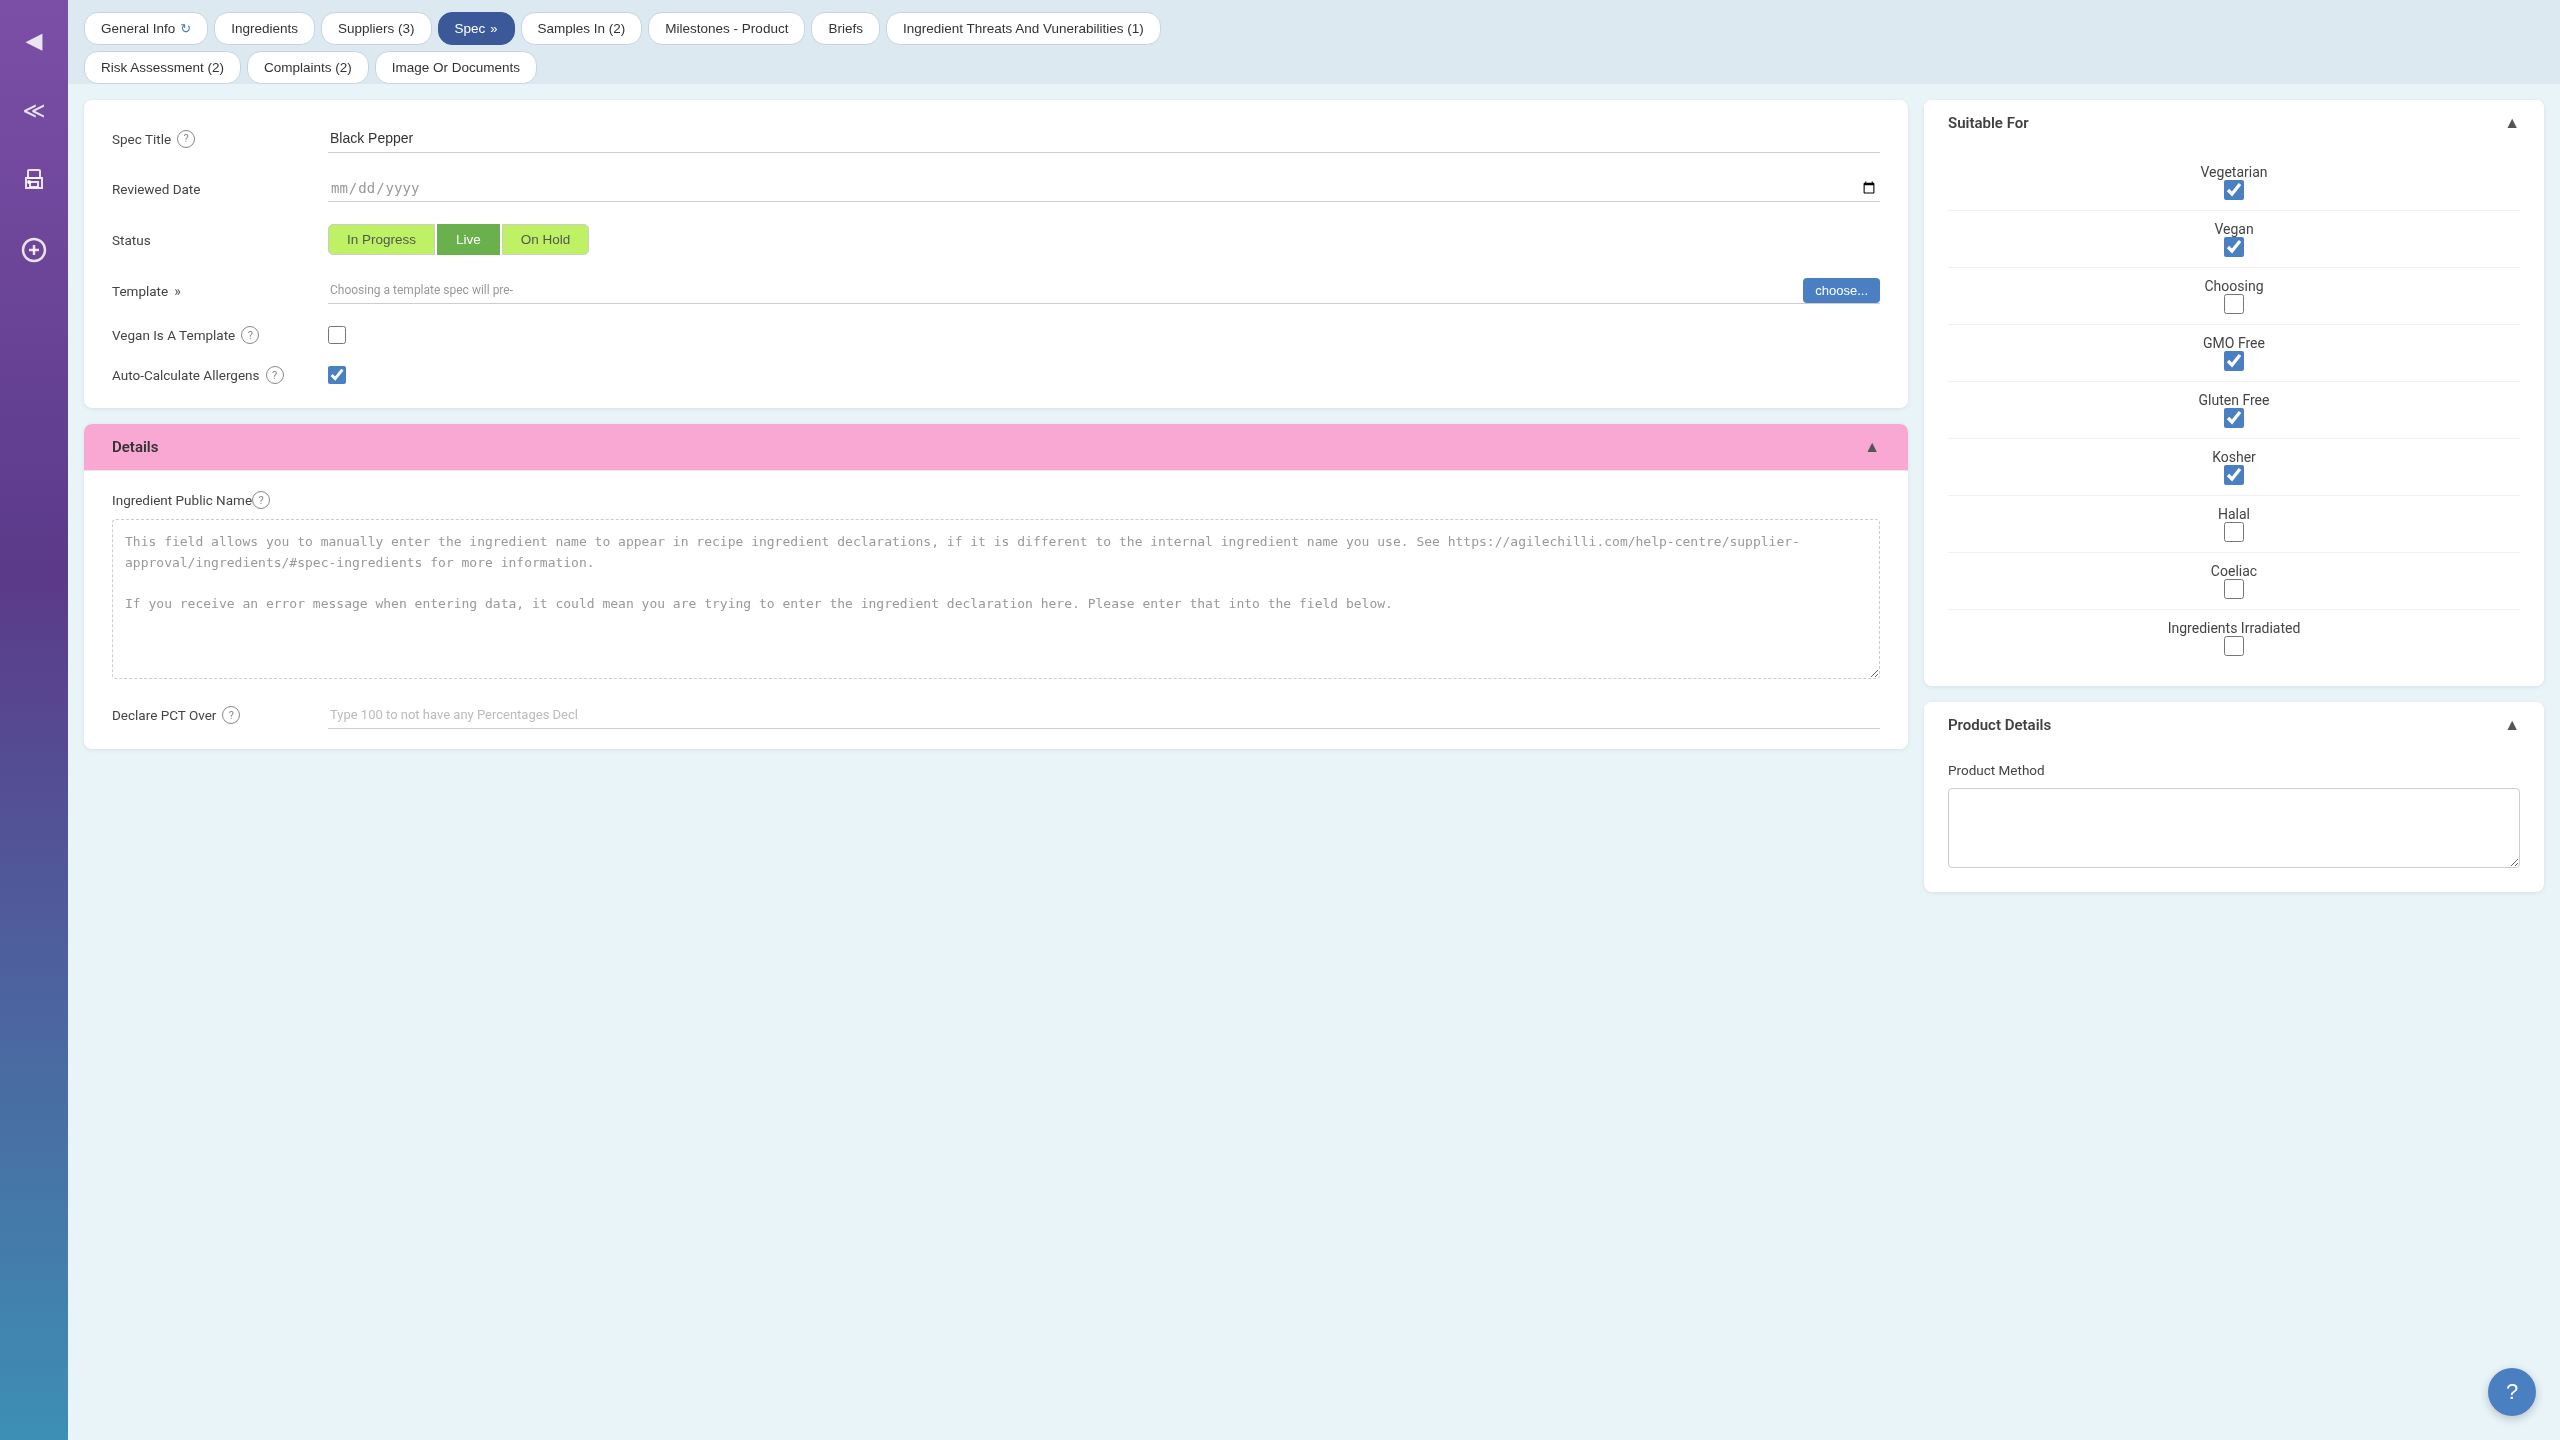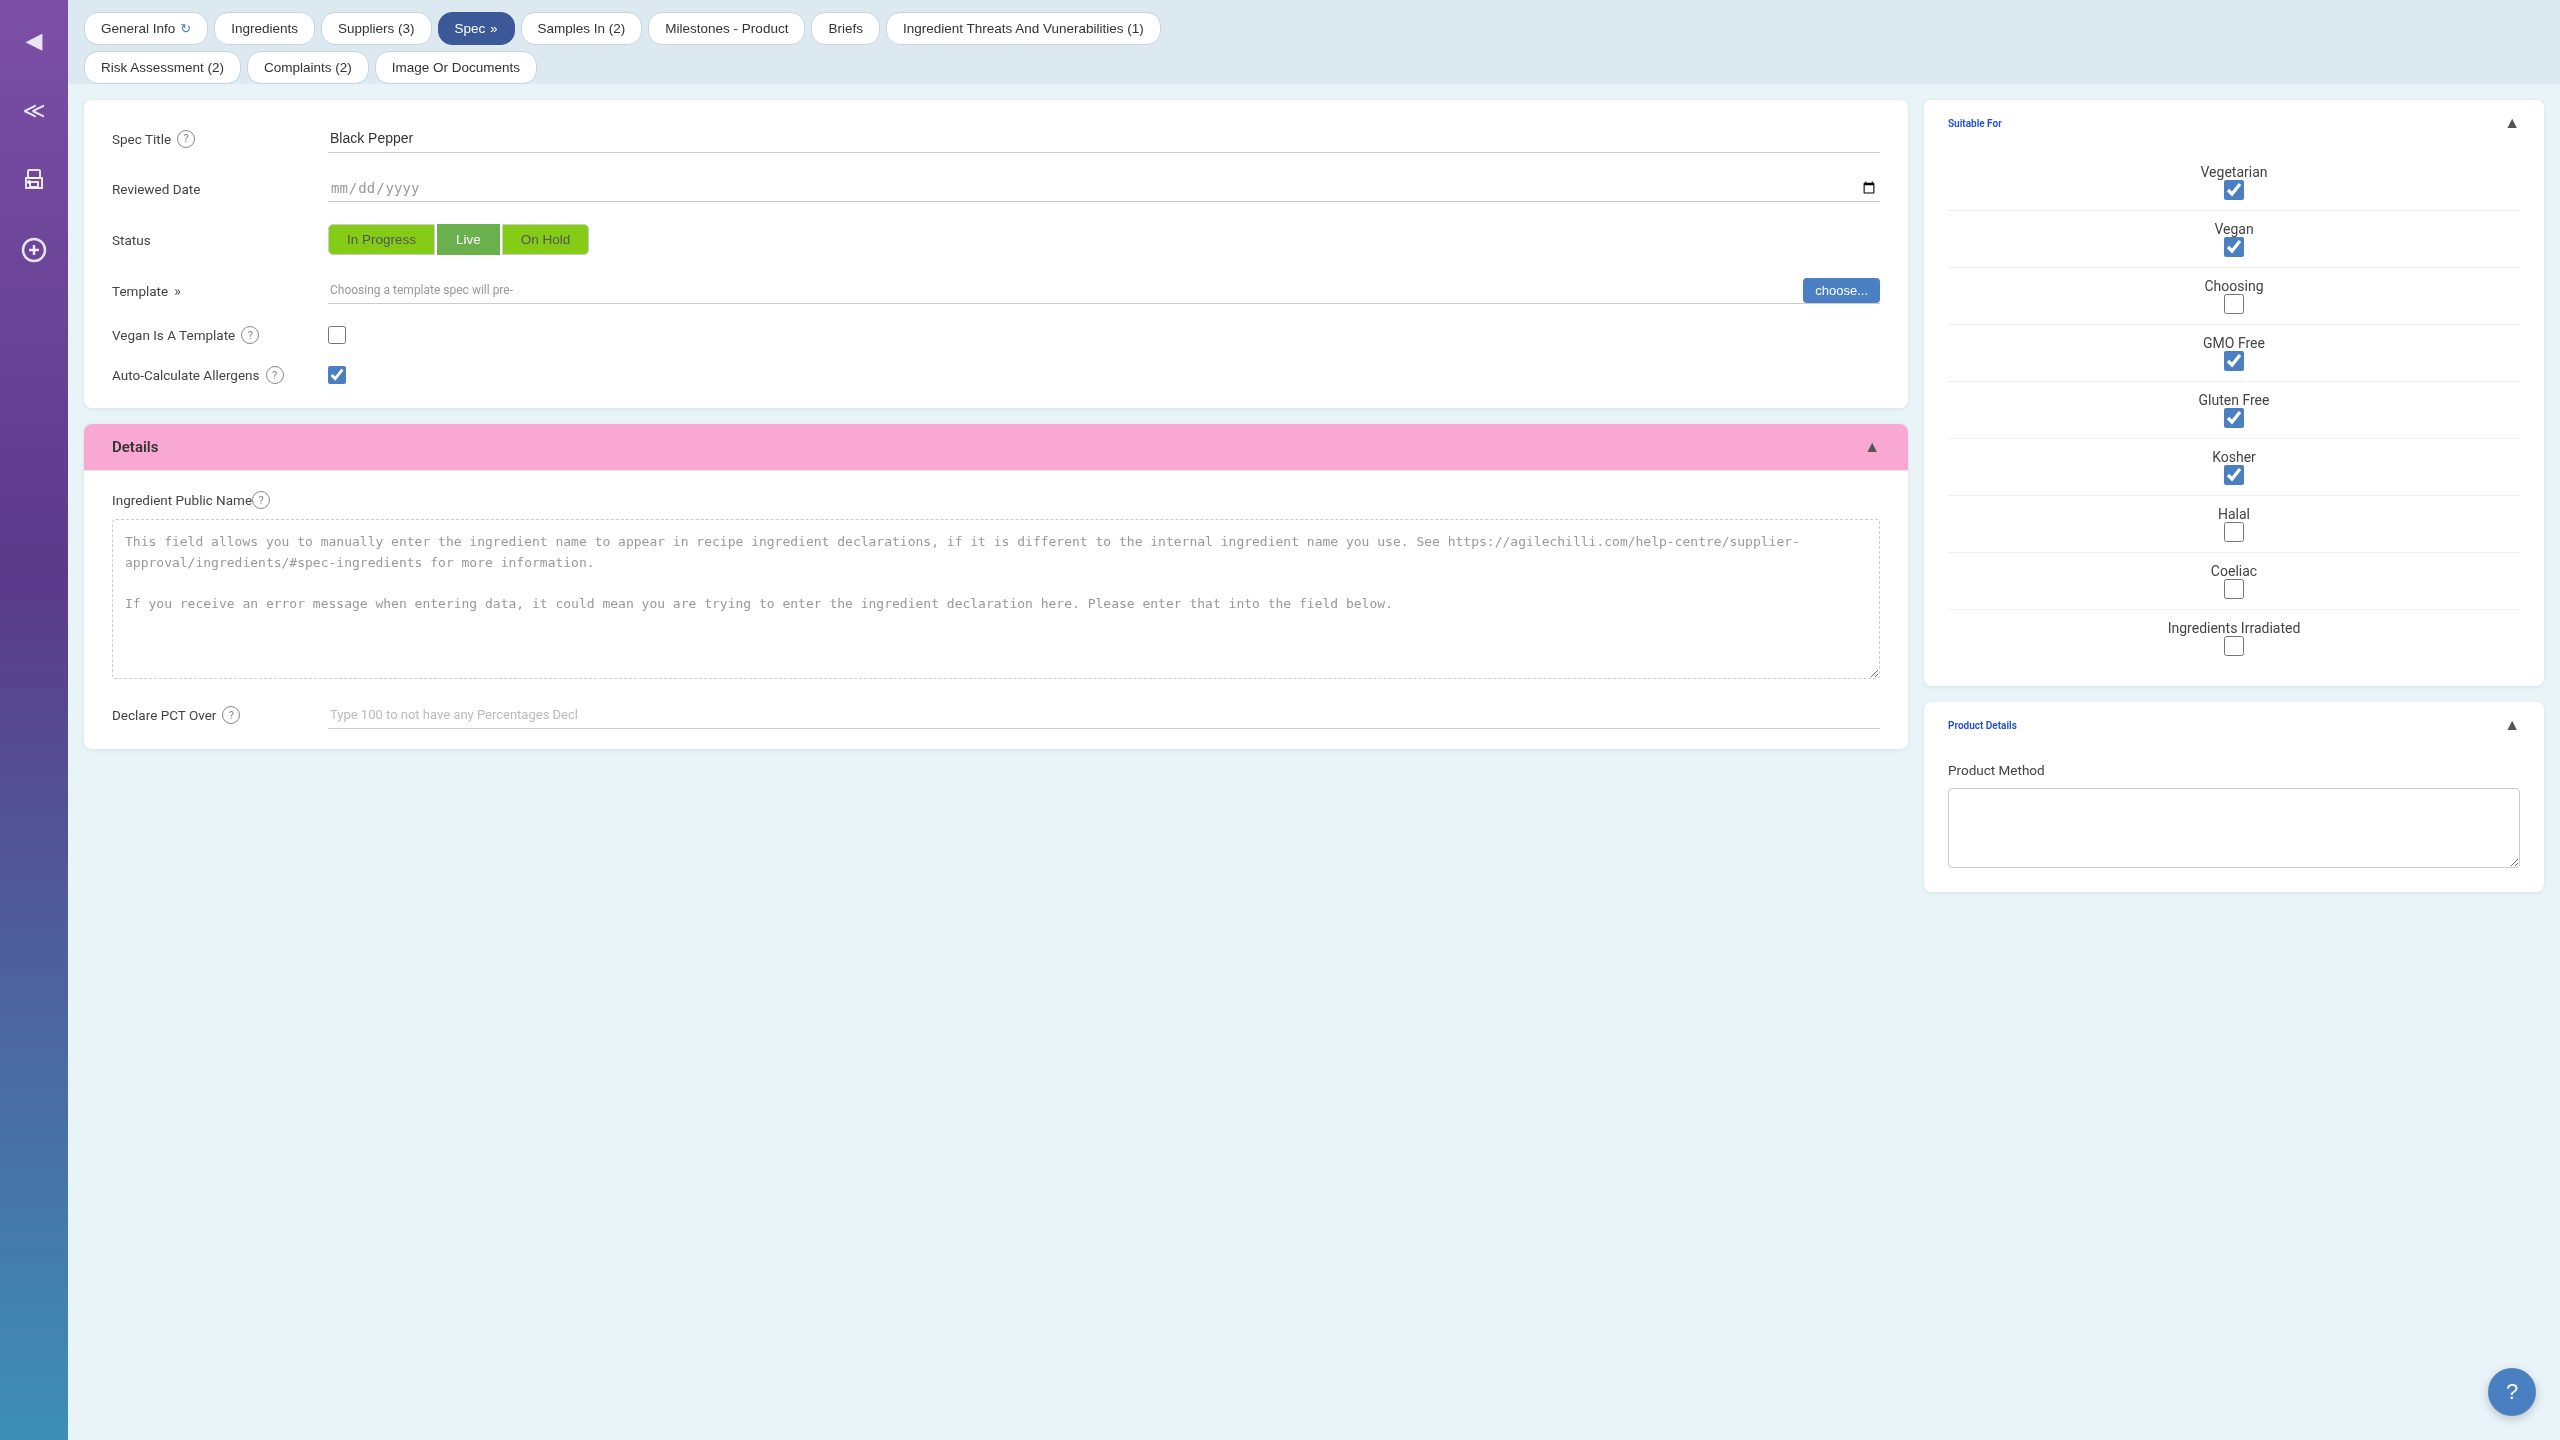--- a/index.html
+++ b/index.html
@@ -146,21 +146,21 @@
     }
 
     
     .status-group {
       display: flex;
       gap: 2px;
     }
     .status-btn {
       padding: 7px 18px;
       border: 1.5px solid #ccc;
-      background: #84cc16;
+      background: #bef264;
       font-size: 13.5px;
       cursor: pointer;
       color: #555;
     }
     .status-btn:first-child { border-radius: 5px 0 0 5px; }
     .status-btn:last-child { border-radius: 0 5px 5px 0; }
     .status-btn.active-live {
       background: #6ab04c;
       color: white;
       border-color: #6ab04c;
@@ -288,23 +288,23 @@
       overflow: hidden;
     }
     .right-card-header {
       padding: 14px 24px;
       display: flex;
       align-items: center;
       justify-content: space-between;
       background: white;
     }
     .right-card-title {
-      font-size: 10px;
+      font-size: 15px;
       font-weight: 600;
-      color: #1d4ed8;
+      color: #404040;
     }
     .right-card-body {
       padding: 8px 24px 20px 24px;
     }
 
     .suitable-row {
       display: flex;
       align-items: center;
       justify-content: space-between;
       padding: 10px 0;

